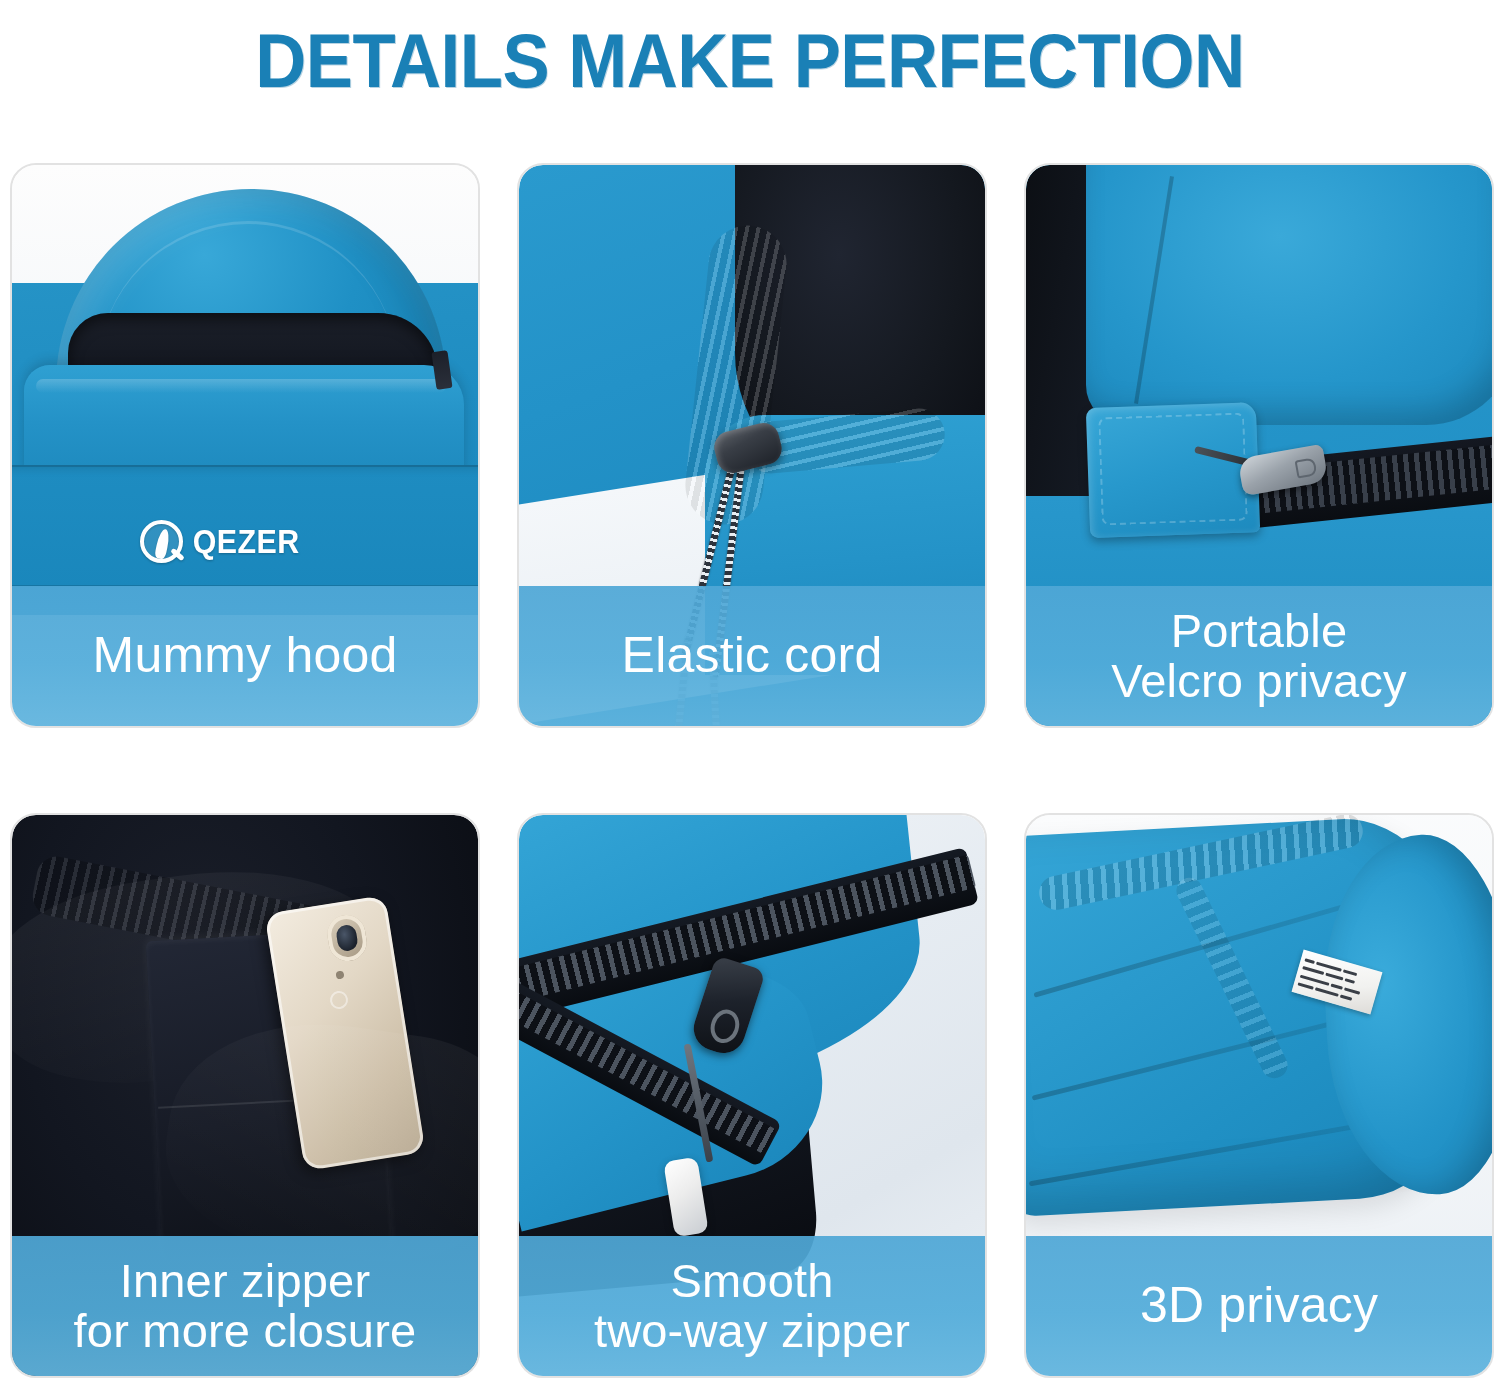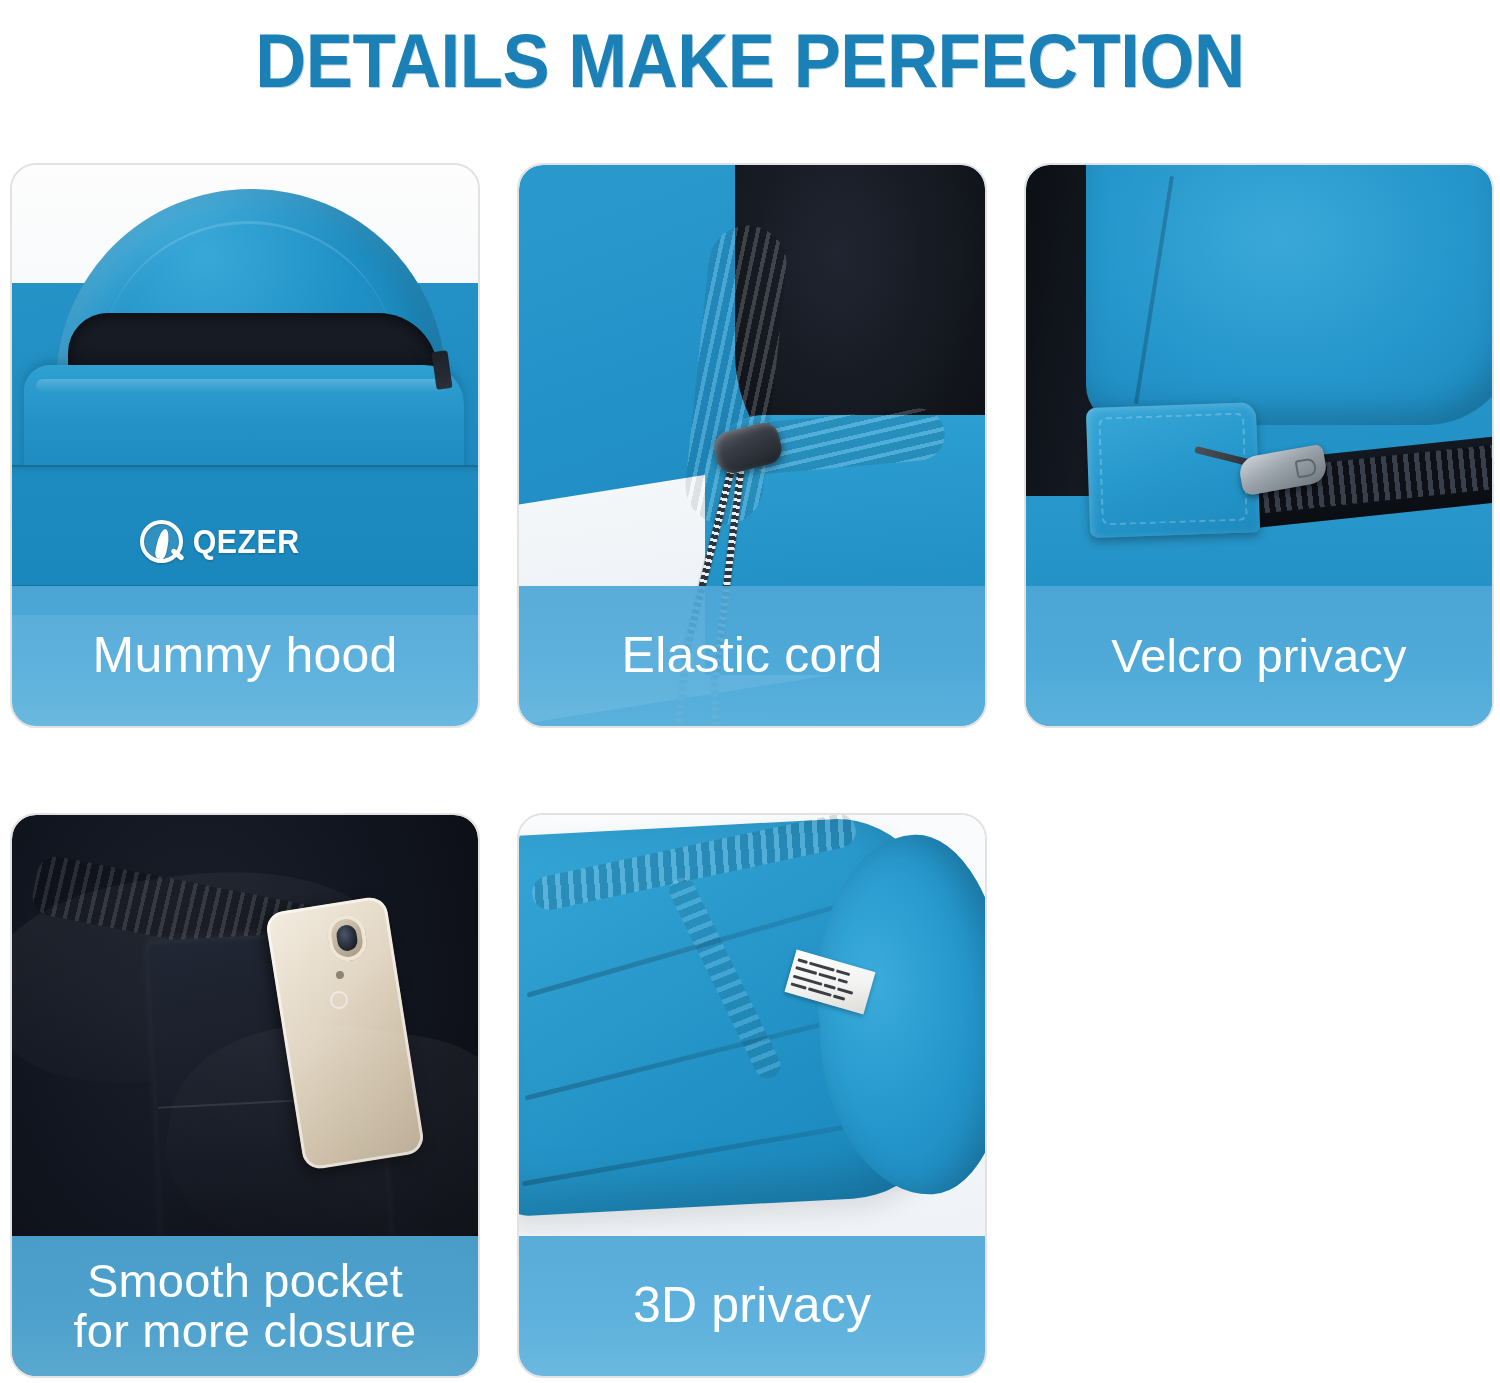--- a/index.html
+++ b/index.html
@@ -489,42 +489,61 @@
       <div class="seam"></div>
       <div class="lower-blue"></div>
       <div class="zip-tape"></div>
       <div class="zip-teeth"></div>
       <div class="velcro-tab"></div>
       <div class="velcro-stitch"></div>
       <div class="zip-cord"></div>
       <div class="zip-slider"></div>
     </div>
     <div class="caption">
+      <span class="caption-line">Portable</span>
       <span class="caption-line">Velcro privacy</span>
     </div>
   </div>
 
   <div class="card">
     <div class="photo p4">
       <div class="fold-a"></div>
       <div class="gather"></div>
       <div class="pocket"></div>
       <div class="pocket-seam"></div>
       <div class="phone"></div>
       <div class="cam"></div>
       <div class="flash"></div>
       <div class="fingerprint"></div>
       <div class="fold-b"></div>
     </div>
     <div class="caption">
-      <span class="caption-line">Smooth pocket</span>
+      <span class="caption-line">Inner zipper</span>
       <span class="caption-line">for more closure</span>
     </div>
   </div>
 
+  <div class="card">
+    <div class="photo p5">
+      <div class="blue-upper"></div>
+      <div class="black-inner"></div>
+      <div class="blue-flap"></div>
+      <div class="zip-tape-top"></div>
+      <div class="zip-teeth-top"></div>
+      <div class="zip-tape-low"></div>
+      <div class="zip-teeth-low"></div>
+      <div class="slider"></div>
+      <div class="pull-cord"></div>
+      <div class="pull-tab"></div>
+    </div>
+    <div class="caption">
+      <span class="caption-line">Smooth</span>
+      <span class="caption-line">two-way zipper</span>
+    </div>
+  </div>
 
   <div class="card">
     <div class="photo p6">
       <div class="shadow"></div>
       <div class="bag"></div>
       <div class="baffle" style="top:120px; transform:rotate(-16deg);"></div>
       <div class="baffle" style="top:230px; transform:rotate(-14deg);"></div>
       <div class="baffle" style="top:330px; transform:rotate(-10deg);"></div>
       <div class="tube"></div>
       <div class="gather-edge"></div>

